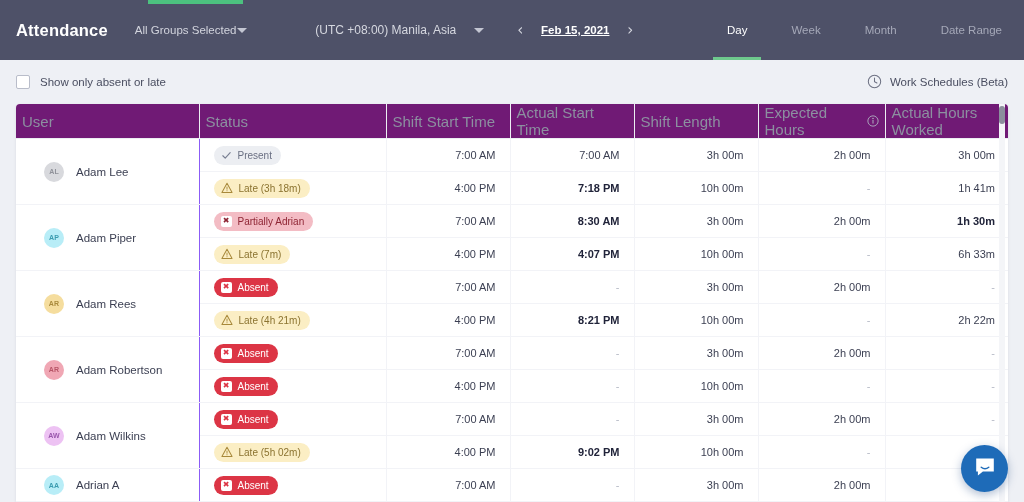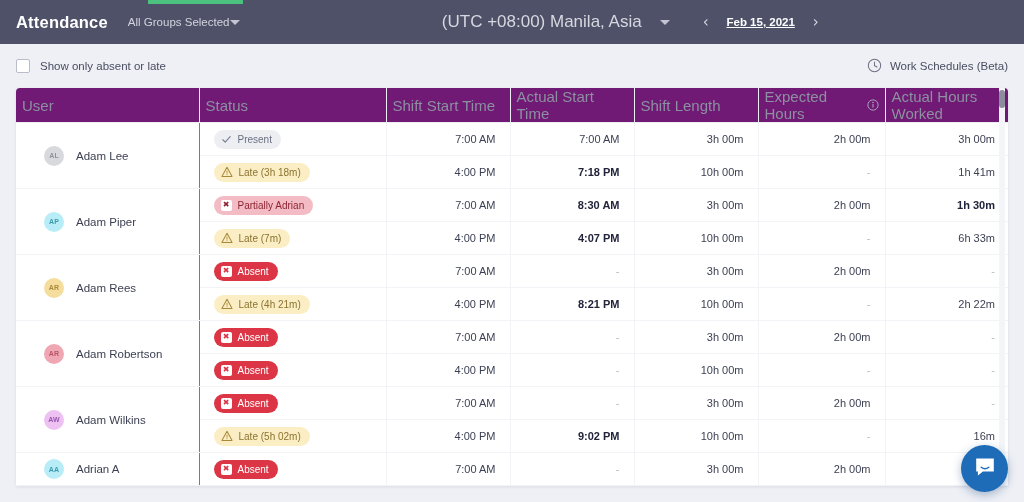--- a/index.html
+++ b/index.html
@@ -20,39 +20,39 @@
   }
   .loadbar-fill {
     position: absolute; top: 0; left: 148px;
     width: 95px; height: 4px;
     background: #4cc17f;
   }
 
   
   .header {
     position: relative;
-    height: 44px;
+    height: 60px;
     background: #4e5168;
     display: flex;
     align-items: stretch;
     color: #fff;
   }
   .hdr-left {
     display: flex; align-items: center;
     padding-left: 16px;
   }
   .app-title {
     font-size: 16.5px;
     font-weight: bold;
     letter-spacing: .2px;
     color: #ffffff;
   }
   .group-select {
     display: flex; align-items: center;
-    margin-left: 20px;
+    margin-left: 27px;
     cursor: pointer;
   }
   .group-select .gs-label {
     font-size: 11.5px;
     color: #d3d5de;
   }
   .caret {
     width: 0; height: 0;
     border-left: 5px solid transparent;
     border-right: 5px solid transparent;
@@ -62,21 +62,21 @@
     flex: 1;
     display: flex;
     align-items: center;
     justify-content: center;
     gap: 0;
   }
   .tz-select {
     display: flex; align-items: center; gap: 18px;
     cursor: pointer;
   }
-  .tz-label { font-size: 17px; color: #d6d8e0; }
+  .tz-label { font-size: 12px; color: #d6d8e0; }
   .date-nav {
     display: flex; align-items: center;
     margin-left: 30px;
     gap: 10px;
   }
   .arrow {
     font-size: 15px; color: #d6d8e0;
     cursor: pointer;
     line-height: 1;
     padding: 0 3px;
@@ -263,20 +263,34 @@
       <span class="tz-label">(UTC +08:00) Manila, Asia</span>
       <span class="caret"></span>
     </div>
     <div class="date-nav">
       <span class="arrow">‹</span>
       <span class="date-label">Feb 15, 2021</span>
       <span class="arrow">›</span>
     </div>
   </div>
 
+  <div class="hdr-right">
+    <div class="vtab active">
+      <span>Day</span>
+    </div>
+    <div class="vtab">
+      <span>Week</span>
+    </div>
+    <div class="vtab">
+      <span>Month</span>
+    </div>
+    <div class="vtab">
+      <span>Date Range</span>
+    </div>
+  </div>
 </div>
 
 <div class="toolbar">
   <label class="chk-wrap">
     <span class="chkbox"></span>
     <span class="chk-label">Show only absent or late</span>
   </label>
   <div class="tb-spacer"></div>
   <div class="ws-btn">
     <span class="clock-ico">

